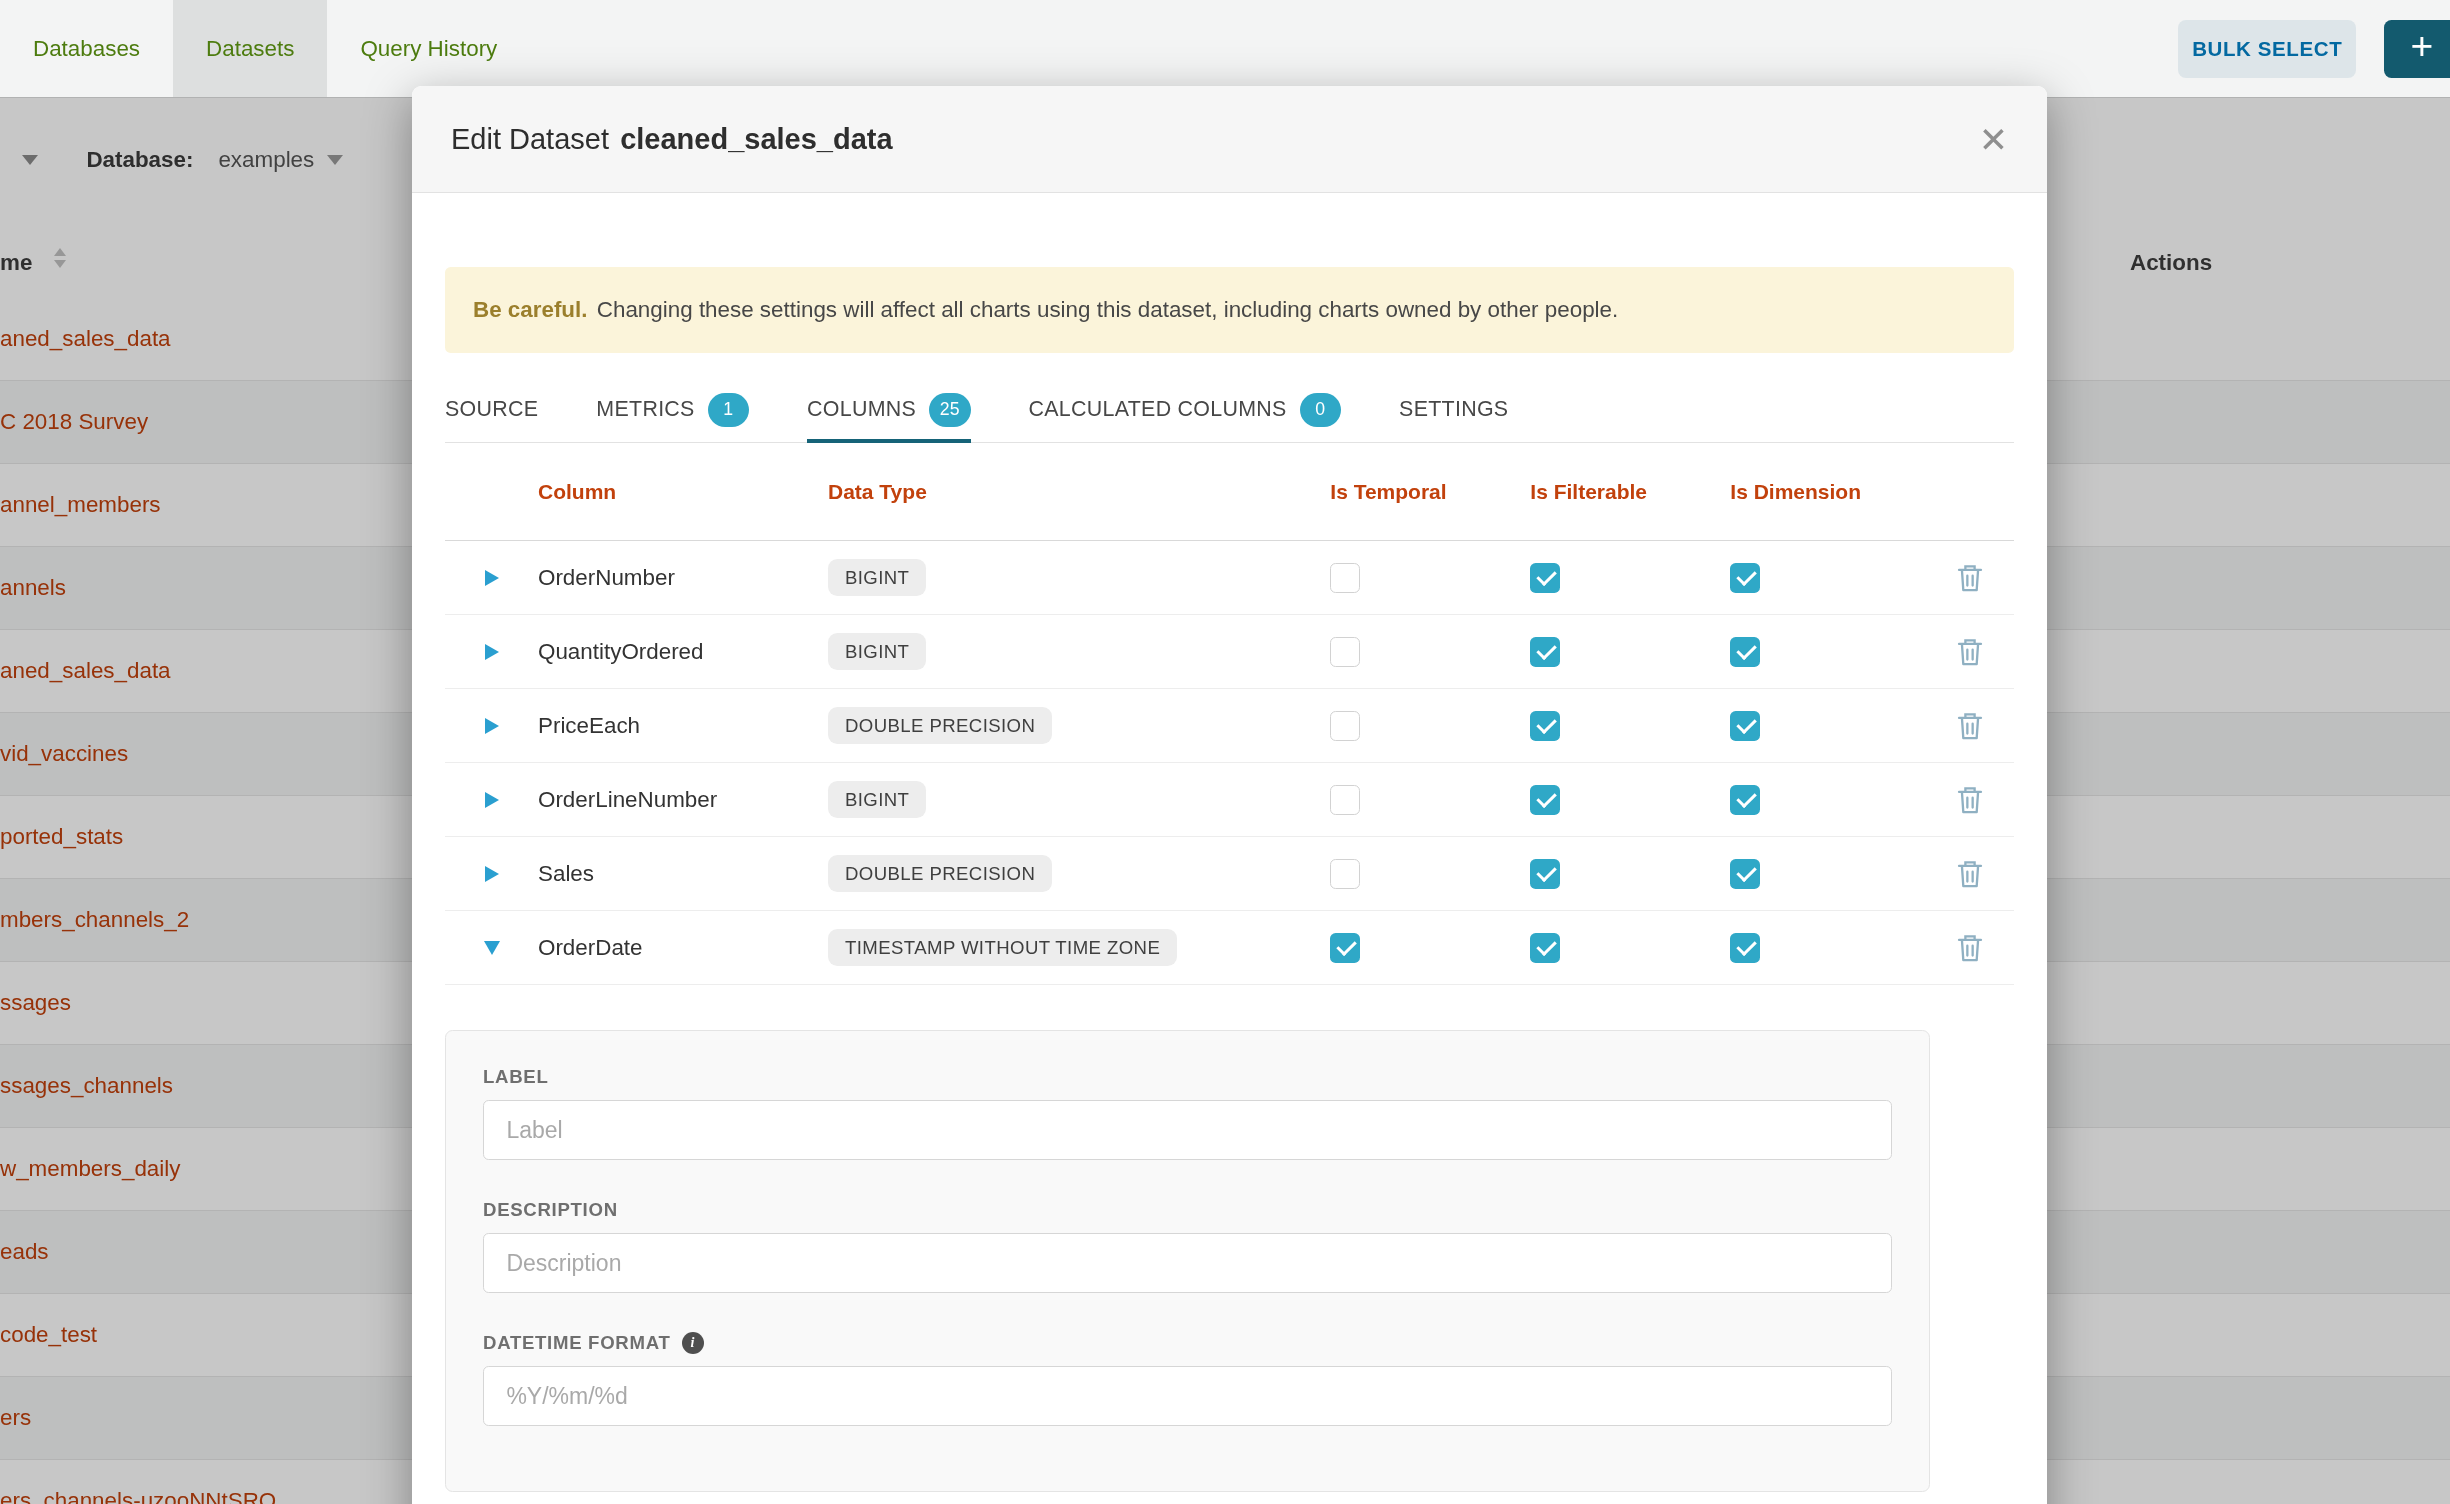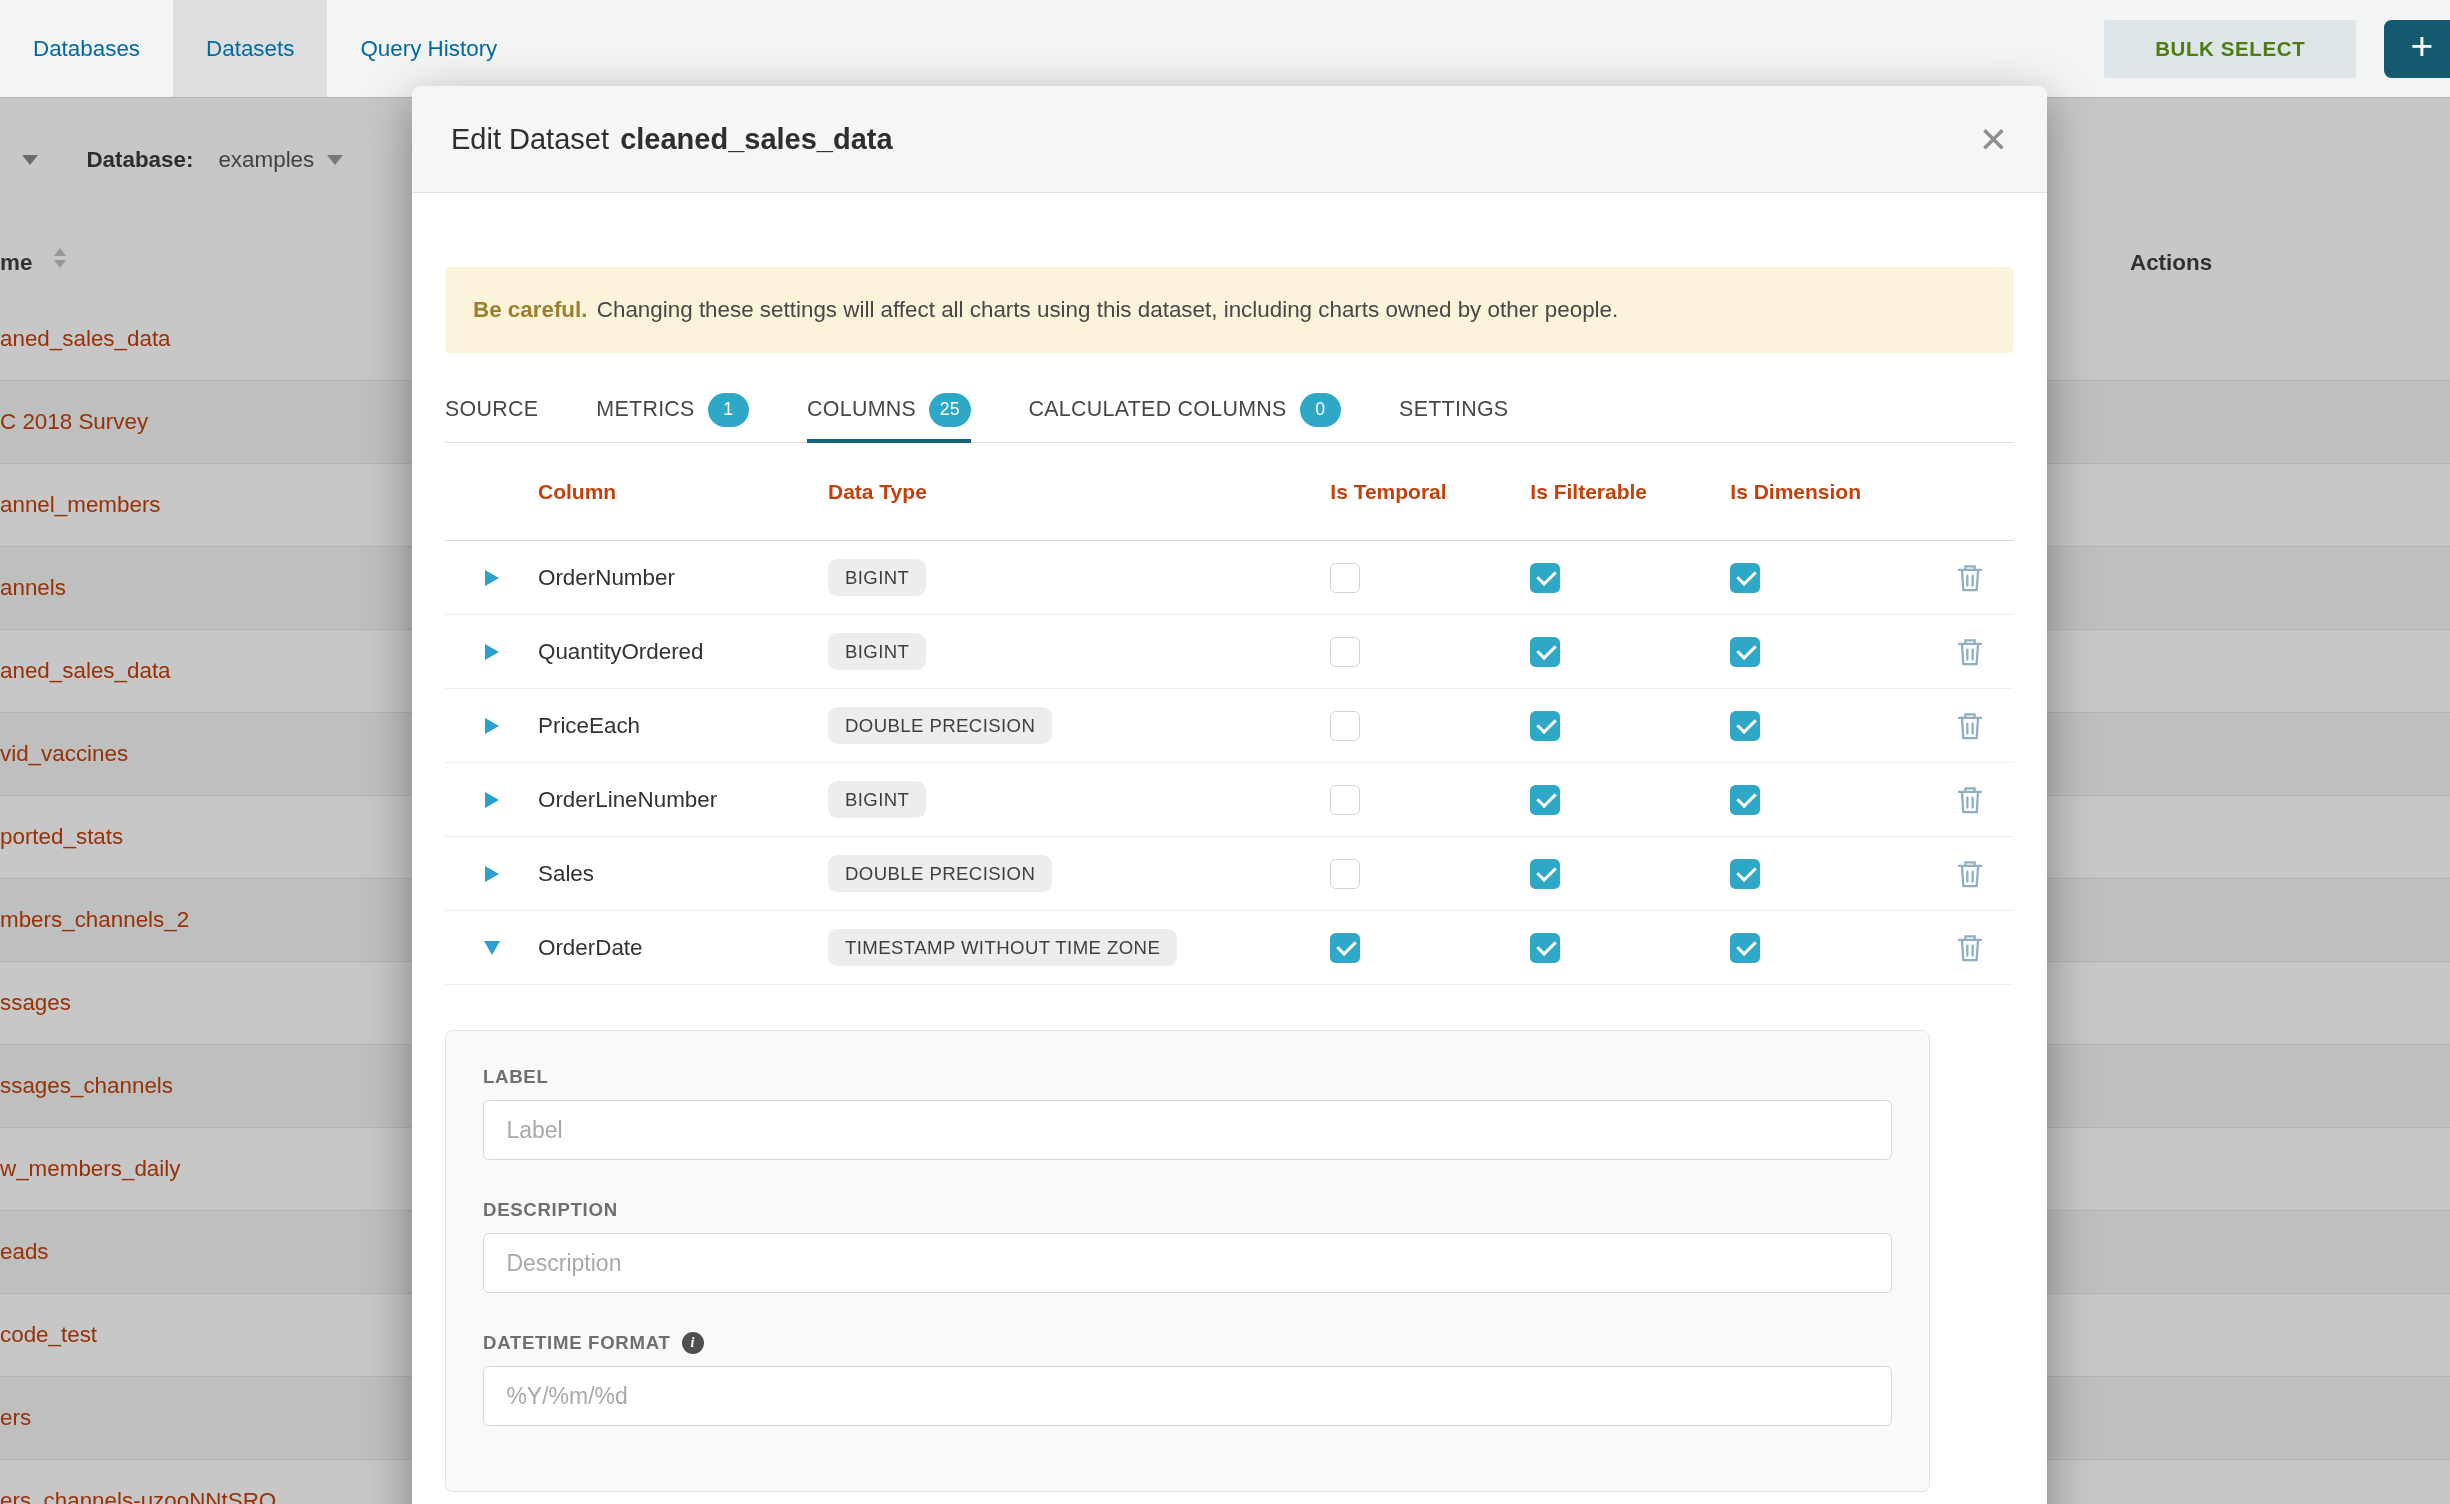--- a/index.html
+++ b/index.html
@@ -1,24 +1,24 @@
 <!DOCTYPE html>
 <html style="font-size:15px"><head>
 <meta charset="utf-8">
 <style>
   html,body{margin:0;padding:0;}
   body{width:2450px;height:1505px;overflow:hidden;position:relative;font-family:"Liberation Sans","DejaVu Sans",sans-serif;background:#fff;}
 
   
   .topnav{position:absolute;top:0;left:0;width:2450px;height:97px;background:#f3f4f4;border-bottom:0.9px solid #e3e4e4;display:flex;align-items:stretch;z-index:2;}
   .nav-tabs{display:flex;align-items:stretch;}
-  .nav-item{display:flex;align-items:center;padding:0 33px;font-size:22.4px;color:#0369a1;cursor:pointer;white-space:nowrap;}
+  .nav-item{display:flex;align-items:center;padding:0 33px;font-size:22.4px;color:#4d7c0f;cursor:pointer;white-space:nowrap;}
   .nav-item.active{background:#dddfdf;}
   .nav-right{position:absolute;right:0;top:0;height:97px;display:flex;align-items:center;gap:28px;}
-  .bulk-btn{height:58px;padding:0 51px;background:#dde5e9;color:#4d7c0f;font-size:20.5px;font-weight:bold;letter-spacing:0.6px;border:none;border-radius:3px;cursor:pointer;font-family:inherit;}
+  .bulk-btn{height:58px;padding:0 14px;background:#dde5e9;color:#0369a1;font-size:20.5px;font-weight:bold;letter-spacing:0.6px;border:none;border-radius:8px;cursor:pointer;font-family:inherit;}
   .plus-btn{width:75px;height:58px;margin-right:-9.3px;background:#135a6e;color:#fff;font-size:39px;border:none;border-radius:7.5px;cursor:pointer;display:flex;align-items:center;justify-content:center;padding:0 0 5.6px 0;font-family:inherit;}
 
   
   .page{position:absolute;top:97px;left:0;width:2450px;height:1408px;background:#fff;z-index:1;}
   .filterbar{position:absolute;top:35px;left:0;height:56px;display:flex;align-items:center;font-size:22.4px;color:#4a4a4a;}
   .dd-caret{width:0;height:0;border-left:8.4px solid transparent;border-right:8.4px solid transparent;border-top:10.3px solid #8b8b8b;display:inline-block;}
   .filter-caret1{margin-left:22.4px;}
   .filter-label{margin-left:48px;font-weight:bold;color:#3c3c3c;}
   .filter-value{margin-left:25px;color:#555;cursor:pointer;}
   .filter-caret2{margin-left:13px;border-top-color:#9a9a9a;}

